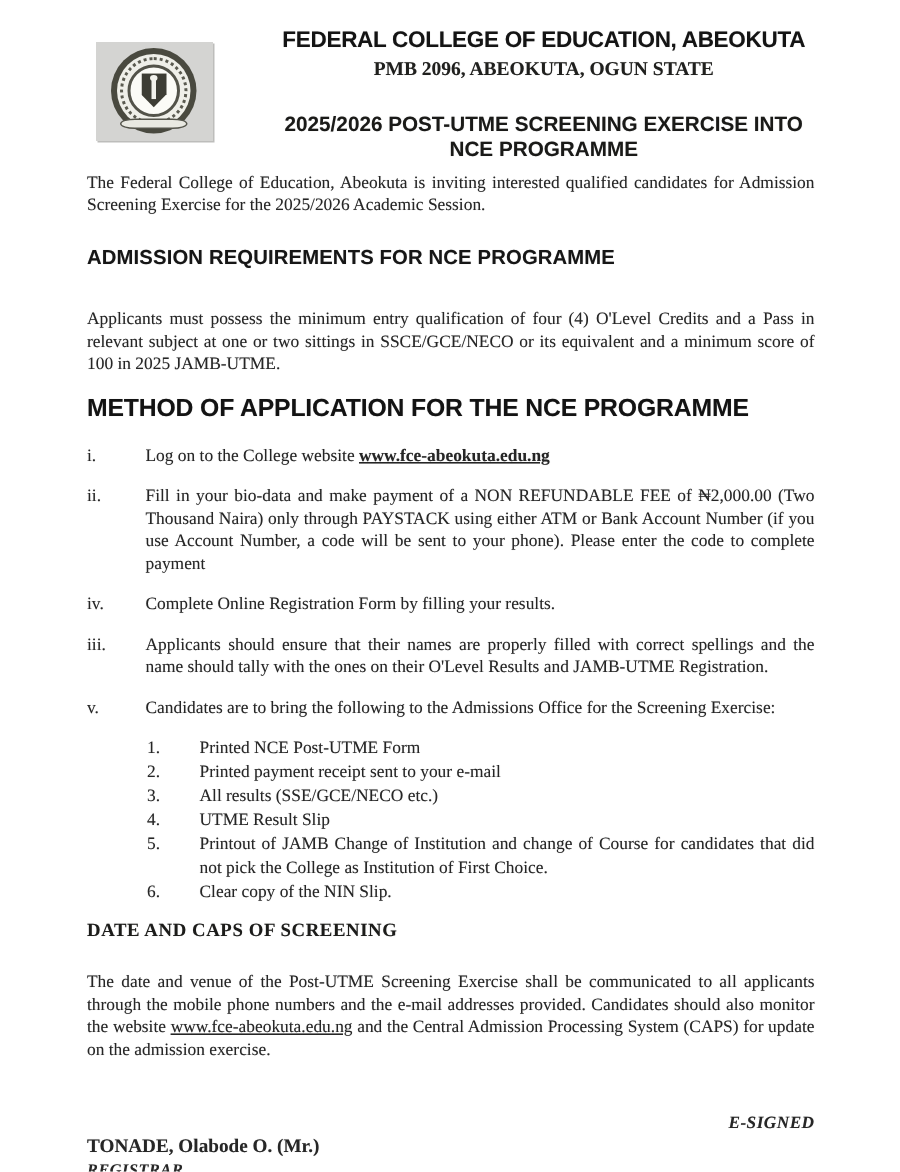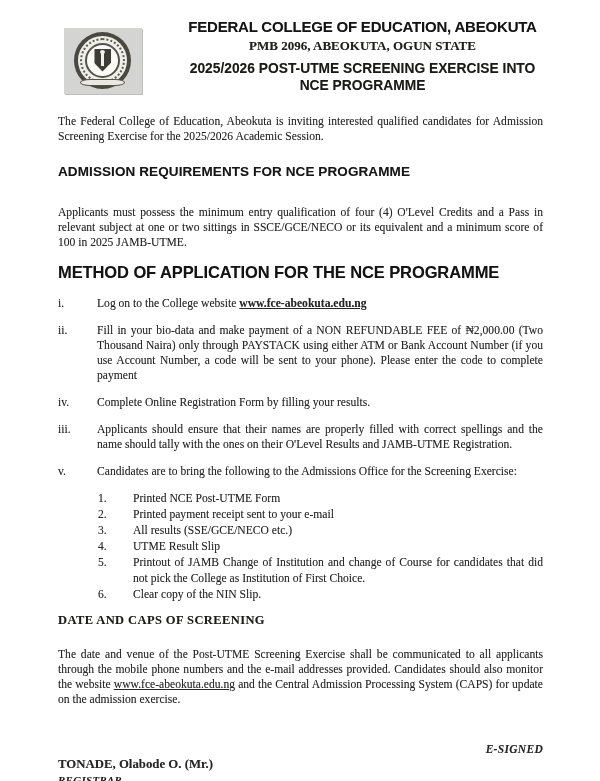--- a/index.html
+++ b/index.html
@@ -6,21 +6,21 @@
   html, body { background: #ffffff; }
   body {
     width: 600px; height: 781px; overflow: hidden;
     font-family: "Liberation Serif", "DejaVu Serif", "DejaVu Sans", serif;
     color: #262626;
     text-shadow: 0 0 0.5px rgba(40,40,40,0.35);
   }
   .page { padding: 12px 57px 0 58px; }
 
   
-  .header { display: flex; align-items: flex-end; gap: 40px; }
+  .header { display: flex; align-items: center; gap: 40px; }
   .crest {
     flex: none; width: 78px; height: 66px; margin-left: 6px; margin-top: 2px;
     background: #d4d4d2; position: relative;
     box-shadow: 1px 1px 0 #bdbdbb;
   }
   .seal { position: absolute; left: 10px; top: 4px; width: 57px; height: 57px;
     border-radius: 50%; background: #49493f; }
   .seal-band { position: absolute; inset: 4px; border-radius: 50%;
     background: #efefe9; }
   .seal-dots { position: absolute; inset: 6px; border-radius: 50%;
@@ -46,26 +46,26 @@
     font-weight: bold; font-size: 15px; letter-spacing: -0.2px; color: #141414;
     white-space: nowrap;
   }
   .college-address {
     font-family: "Liberation Serif", "DejaVu Serif", serif;
     font-weight: bold; font-size: 13px; color: #20201e; margin-top: 3px;
   }
   .notice-title {
     font-family: "Liberation Sans", "DejaVu Sans", sans-serif;
     font-weight: bold; font-size: 13.8px; color: #1a1a18;
-    margin-top: 6px; line-height: 17px;
+    margin-top: 20px; line-height: 17px;
   }
 
   
   .para { font-size: 11.6px; line-height: 15px; text-align: justify; }
-  .intro { margin-top: 20px; }
+  .intro { margin-top: 6px; }
 
   .h-sans-sm {
     font-family: "Liberation Sans", "DejaVu Sans", sans-serif;
     font-weight: bold; font-size: 13.5px; color: #161616;
     margin-top: 20px; letter-spacing: 0.1px;
   }
   .req-para { margin-top: 26px; }
   .h-sans-lg {
     font-family: "Liberation Sans", "DejaVu Sans", sans-serif;
     font-weight: bold; font-size: 16.5px; color: #131313;

